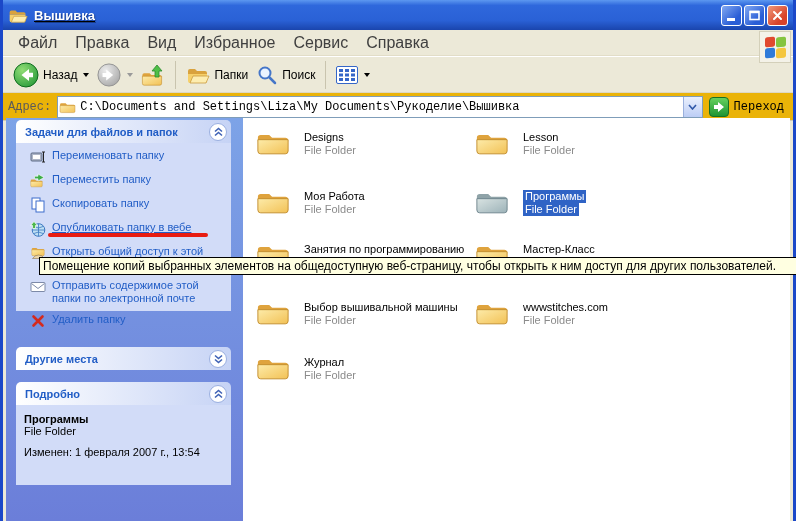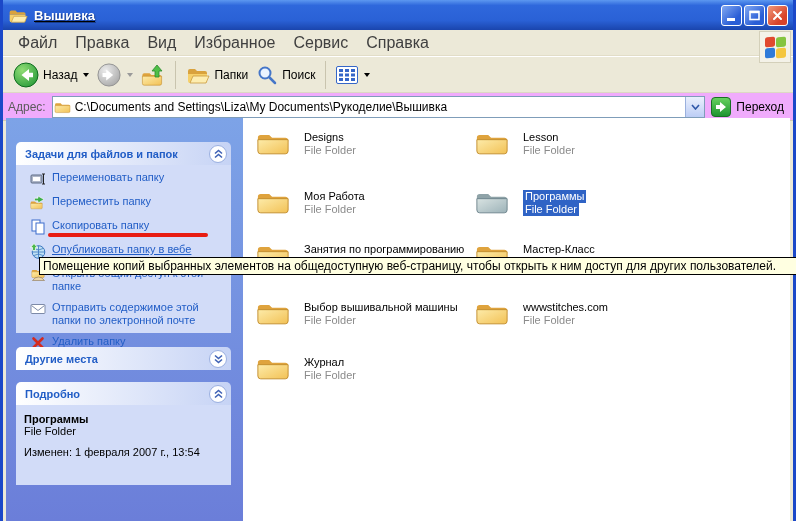--- a/index.html
+++ b/index.html
@@ -25,21 +25,21 @@
   .wl-r{background:#e0492f;} .wl-g{background:#85c440;} .wl-b{background:#2f7bd9;} .wl-y{background:#f4c63f;}
 
   
   .toolbar{height:35px;display:flex;align-items:center;padding:0 6px;border-top:1px solid #fff;border-bottom:1px solid #ddd8c4;background:#ece9d8;}
   .tbtn{display:flex;align-items:center;gap:4px;padding:2px 4px;font-size:12px;color:#000;border-radius:3px;}
   .tsep{width:1px;height:28px;background:#c9c4ae;margin:0 6px;flex:none;}
   .caret{width:0;height:0;border-left:3px solid transparent;border-right:3px solid transparent;border-top:4px solid #000;margin-left:2px;}
   .caret.dis{border-top-color:#9a9a9a;}
 
   
-  .addressbar{height:28px;display:flex;align-items:center;gap:6px;padding:2px 5px;background:#f0abfc;border-bottom:1px solid #cfcab4;box-sizing:border-box;}
+  .addressbar{height:28px;display:flex;align-items:center;gap:6px;padding:2px 5px;background:#eab308;border-bottom:1px solid #cfcab4;box-sizing:border-box;font-family:Liberation Mono, monospace;}
   .addr-label{font-size:12px;color:#5b5b5b;}
   .addr-input{flex:1;height:22px;background:#fff;border:1px solid #7f9db9;display:flex;align-items:center;padding-left:1px;box-sizing:border-box;}
   .addr-path{font-size:12px;color:#000;margin-left:4px;flex:1;white-space:nowrap;overflow:hidden;}
   .combo-btn{width:18px;height:20px;background:linear-gradient(180deg,#eaf0fd,#bccdf5);border-left:1px solid #9ab0dd;display:flex;align-items:center;justify-content:center;}
   .go-btn{display:flex;align-items:center;gap:5px;font-size:12px;padding-right:4px;}
 
   
   .main{position:absolute;top:118px;left:3px;right:3px;bottom:0;display:flex;}
   .sidebar{width:237px;flex:none;background:linear-gradient(180deg,#7da3e7 0%,#6b7ed9 100%);position:relative;}
   .content{flex:1;background:#fff;position:relative;}
@@ -228,21 +228,21 @@
         <path d="M9 5 l6 5 -6 5 v-3 H5 v-4 h4 z" fill="#fff"></path>
       </svg>
       <span>Переход</span>
     </div>
   </div>
 
   <div class="main">
 
     <div class="sidebar">
 
-      <div class="panel" style="top:24px">
+      <div class="panel" style="top:2px">
         <div class="panel-header">
           <span>Задачи для файлов и папок</span>
           <span class="chev-btn">
             <svg width="11" height="10">
                 <path d="M2 4.5 L5.5 1.5 9 4.5 M2 8.5 L5.5 5.5 9 8.5" stroke="#3f62b5" stroke-width="1.6" fill="none"></path>
               </svg>
           </span>
         </div>
         <div class="panel-body" style="height:156px">
           <div class="task">

